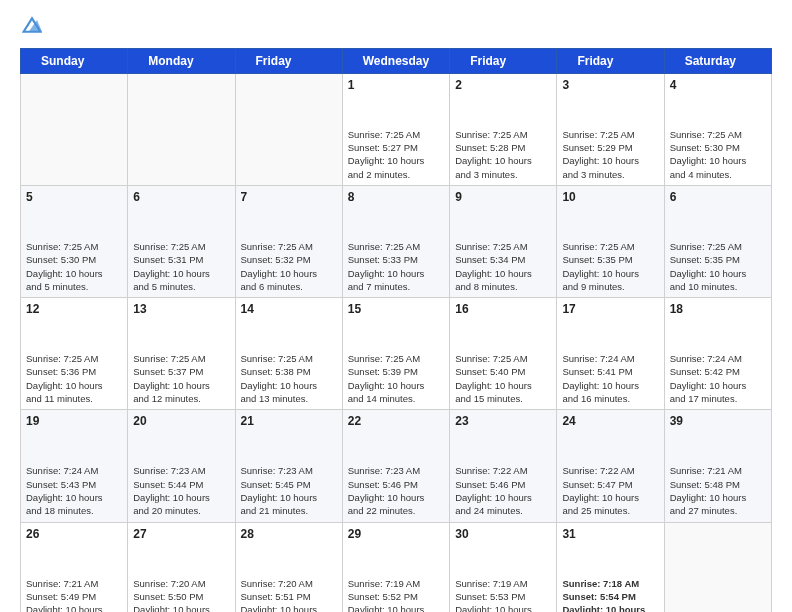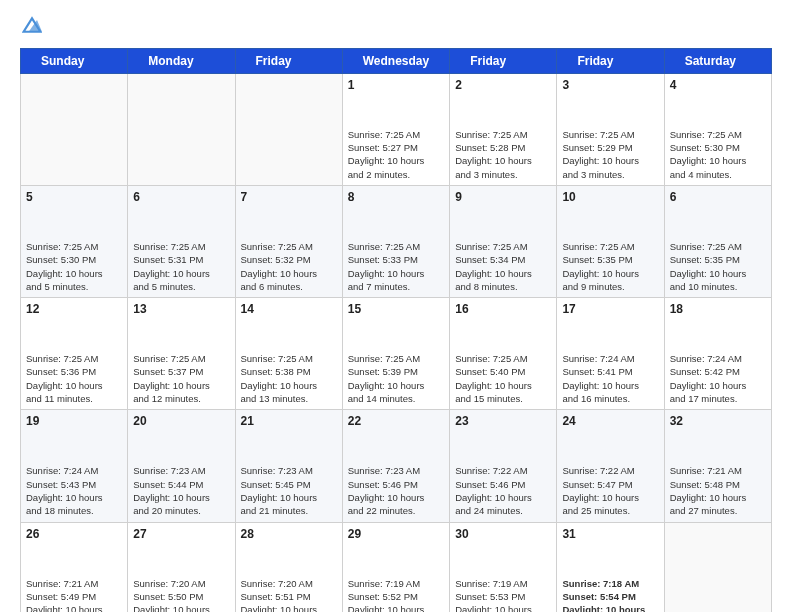--- a/index.html
+++ b/index.html
@@ -309,21 +309,21 @@
 and 24 minutes.</div>
           </td>
           <td>
             <span class="day-number">24</span>
             <div class="day-info" style="white-space: pre-line;">Sunrise: 7:22 AM
 Sunset: 5:47 PM
 Daylight: 10 hours
 and 25 minutes.</div>
           </td>
           <td>
-            <span class="day-number">32</span>
+            <span class="day-number">39</span>
             <div class="day-info" style="white-space: pre-line;">Sunrise: 7:21 AM
 Sunset: 5:48 PM
 Daylight: 10 hours
 and 27 minutes.</div>
           </td>
         </tr>
         <tr>
           <td>
             <span class="day-number">26</span>
             <div class="day-info" style="white-space: pre-line;">Sunrise: 7:21 AM

